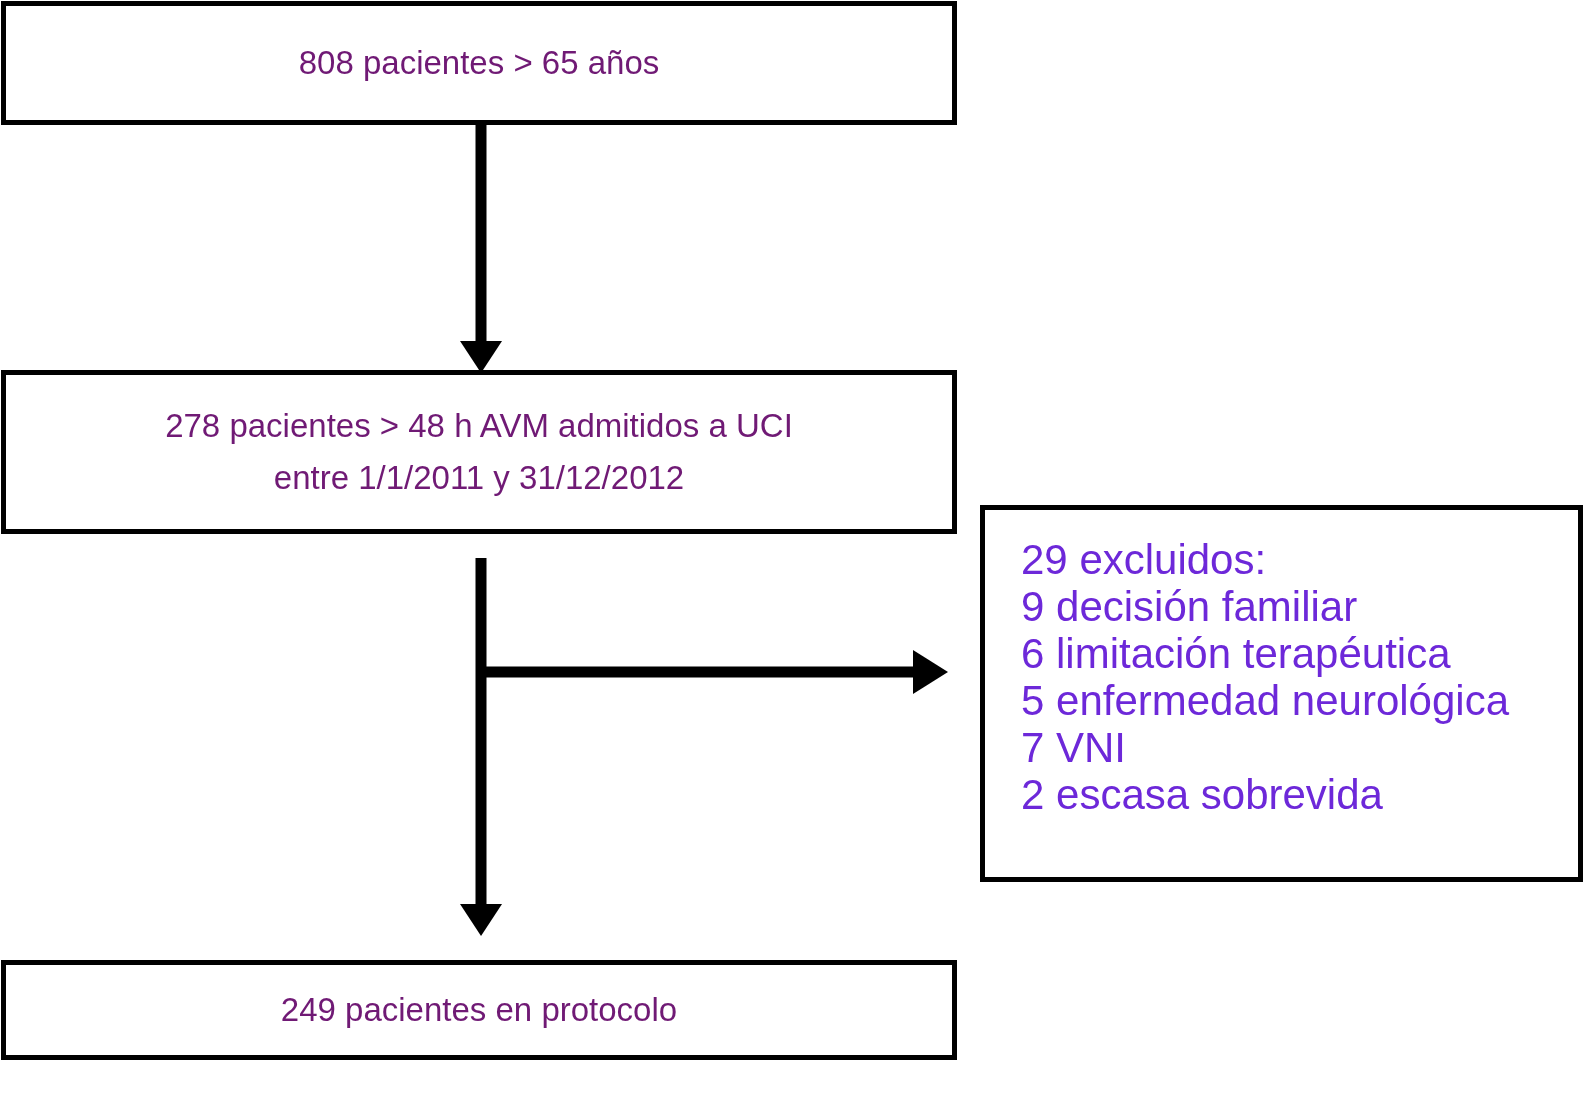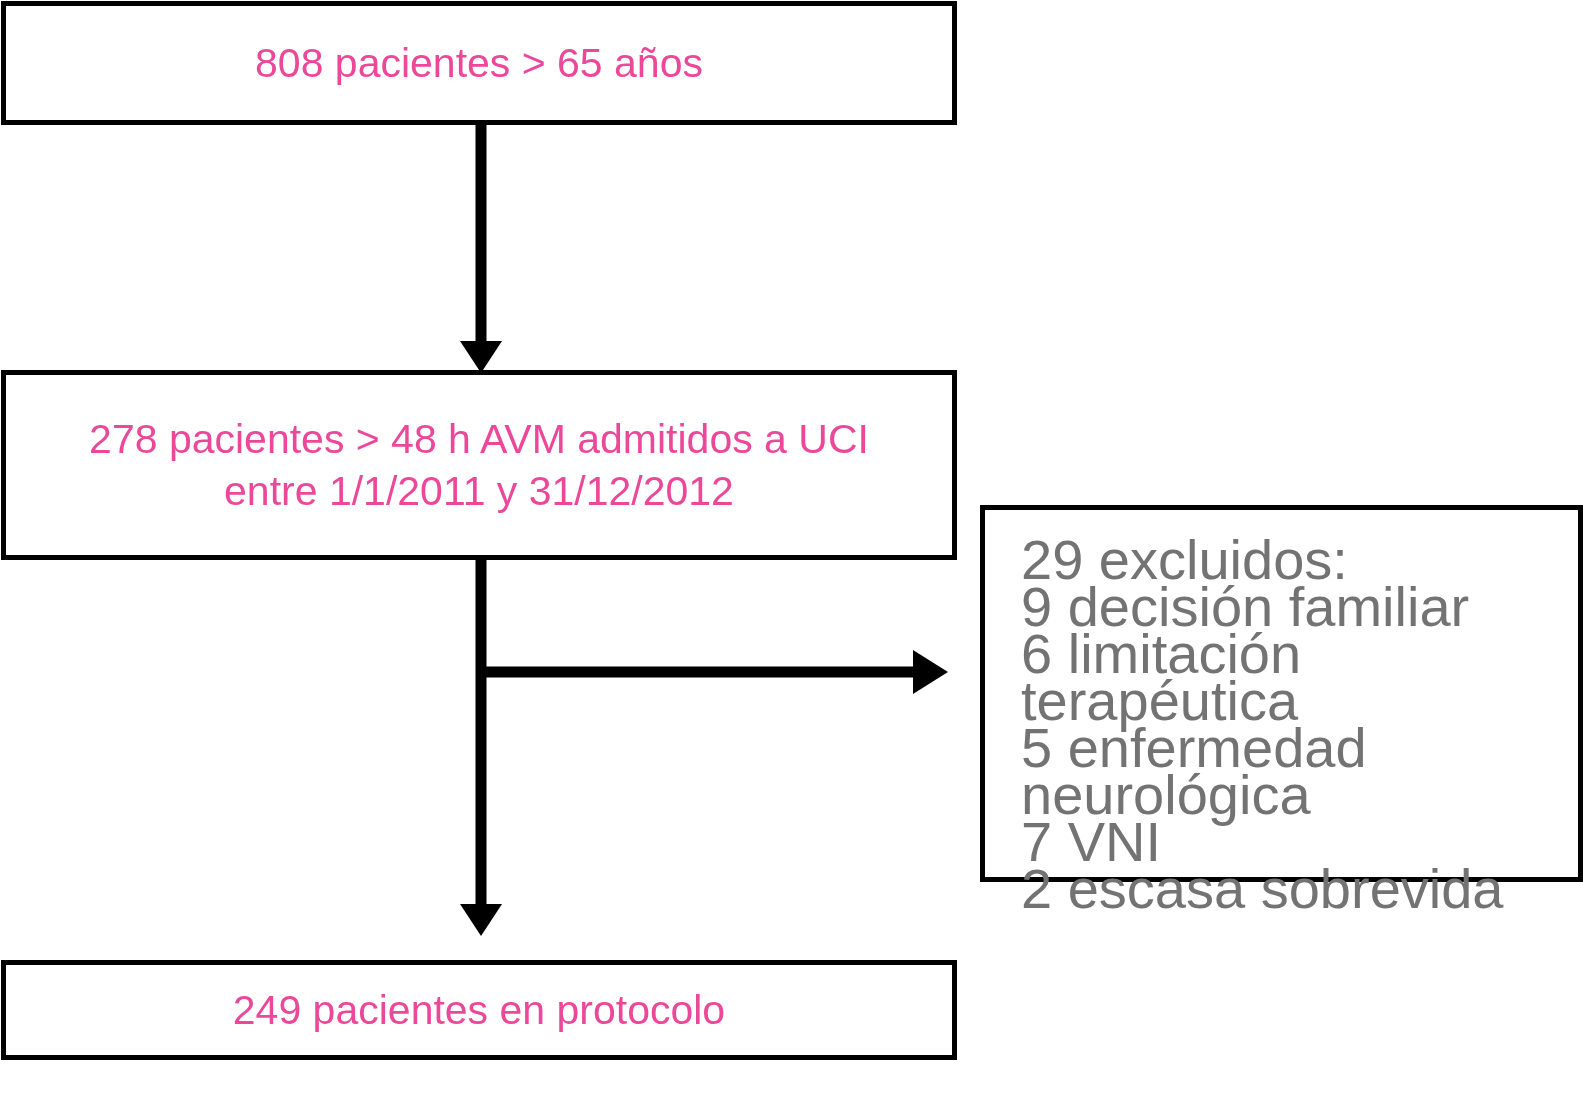--- a/index.html
+++ b/index.html
@@ -21,61 +21,61 @@
   .node {
     position: absolute;
     box-sizing: border-box;
     border: 5px solid #000000;
     background: #ffffff;
     display: flex;
     align-items: center;
     justify-content: center;
   }
   .node-text {
-    font-size: 41px;
+    font-size: 33px;
     line-height: 52px;
     text-align: center;
     white-space: pre-line;
-    color: #ec4899;
+    color: #701a75;
   }
   
   #box-total {
     left: 1px;
     top: 1px;
     width: 956px;
     height: 124px;
   }
   
   #box-eligible {
     left: 1px;
     top: 370px;
     width: 956px;
-    height: 190px;
+    height: 164px;
   }
   
   #box-protocol {
     left: 1px;
     top: 960px;
     width: 956px;
     height: 100px;
   }
   
   #box-excluded {
     left: 980px;
     top: 505px;
     width: 603px;
     height: 377px;
     display: block;
     padding: 26px 0 0 36px;
   }
   .excl-list {
-    font-size: 56px;
+    font-size: 42px;
     line-height: 47px;
     text-align: left;
-    color: #737373;
+    color: #6d28d9;
     white-space: pre-line;
   }
   svg#connectors {
     position: absolute;
     left: 0;
     top: 0;
     width: 1583px;
     height: 1112px;
     pointer-events: none;
   }

